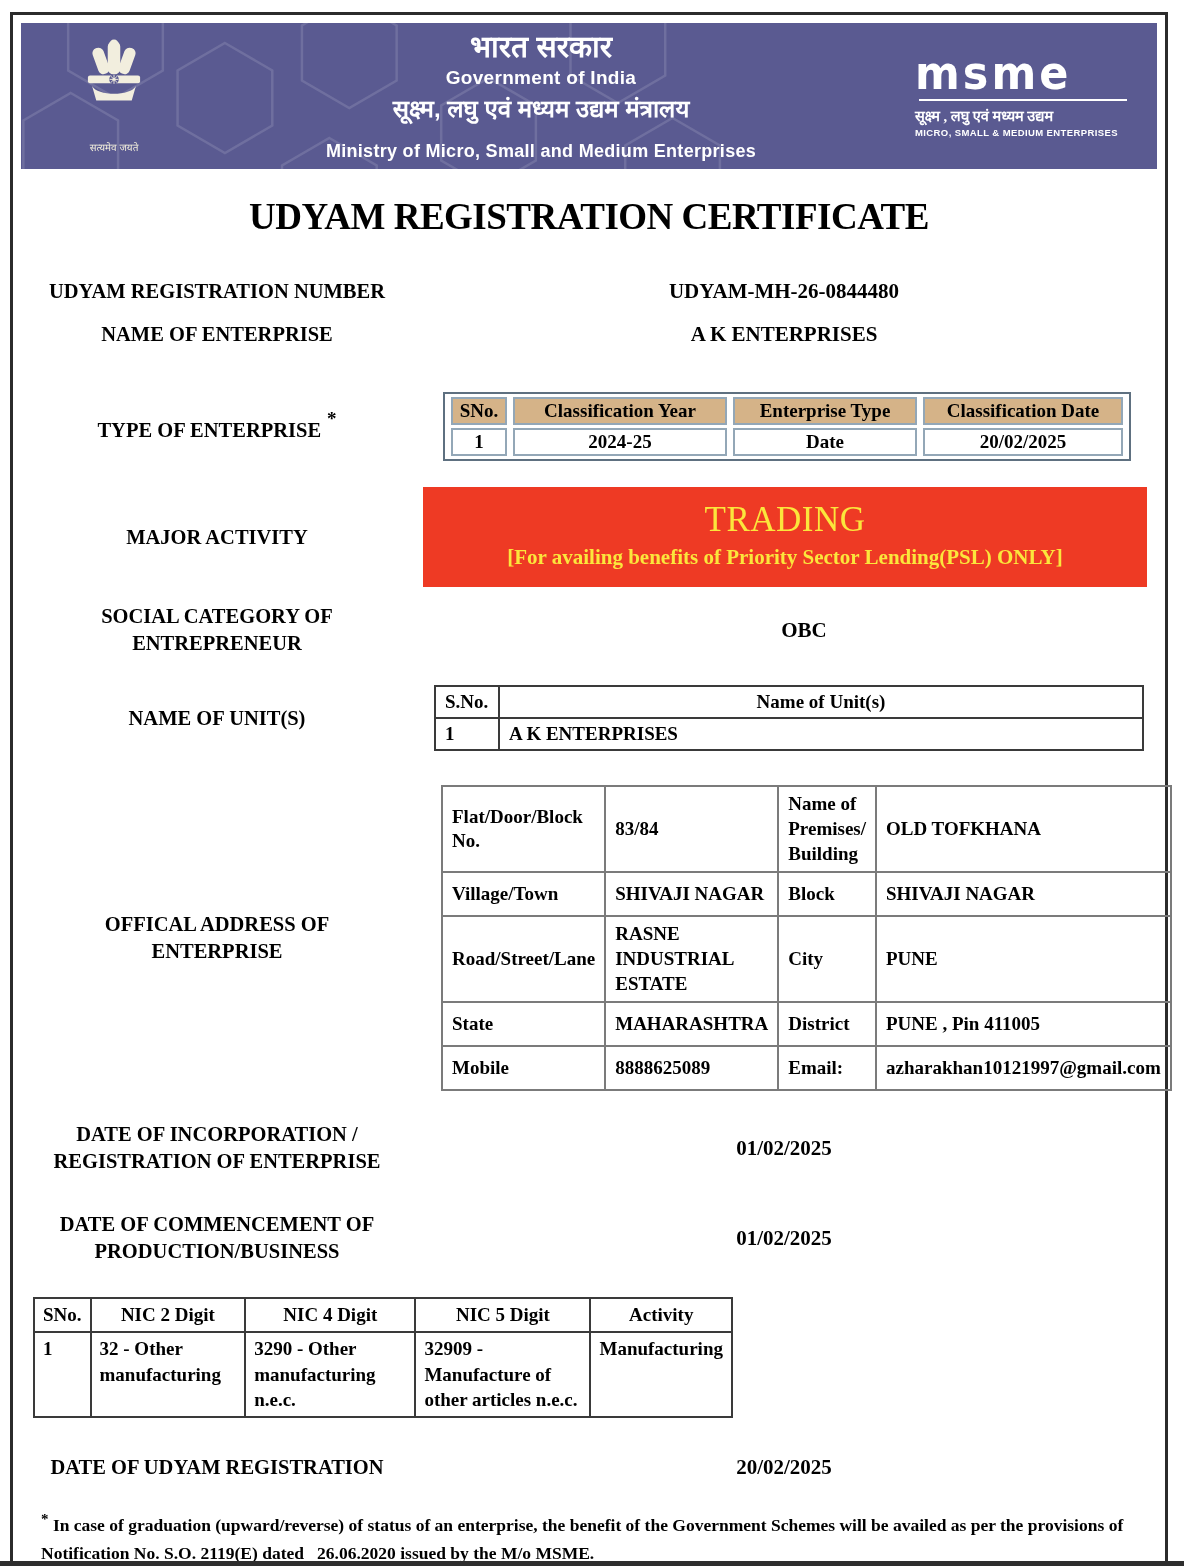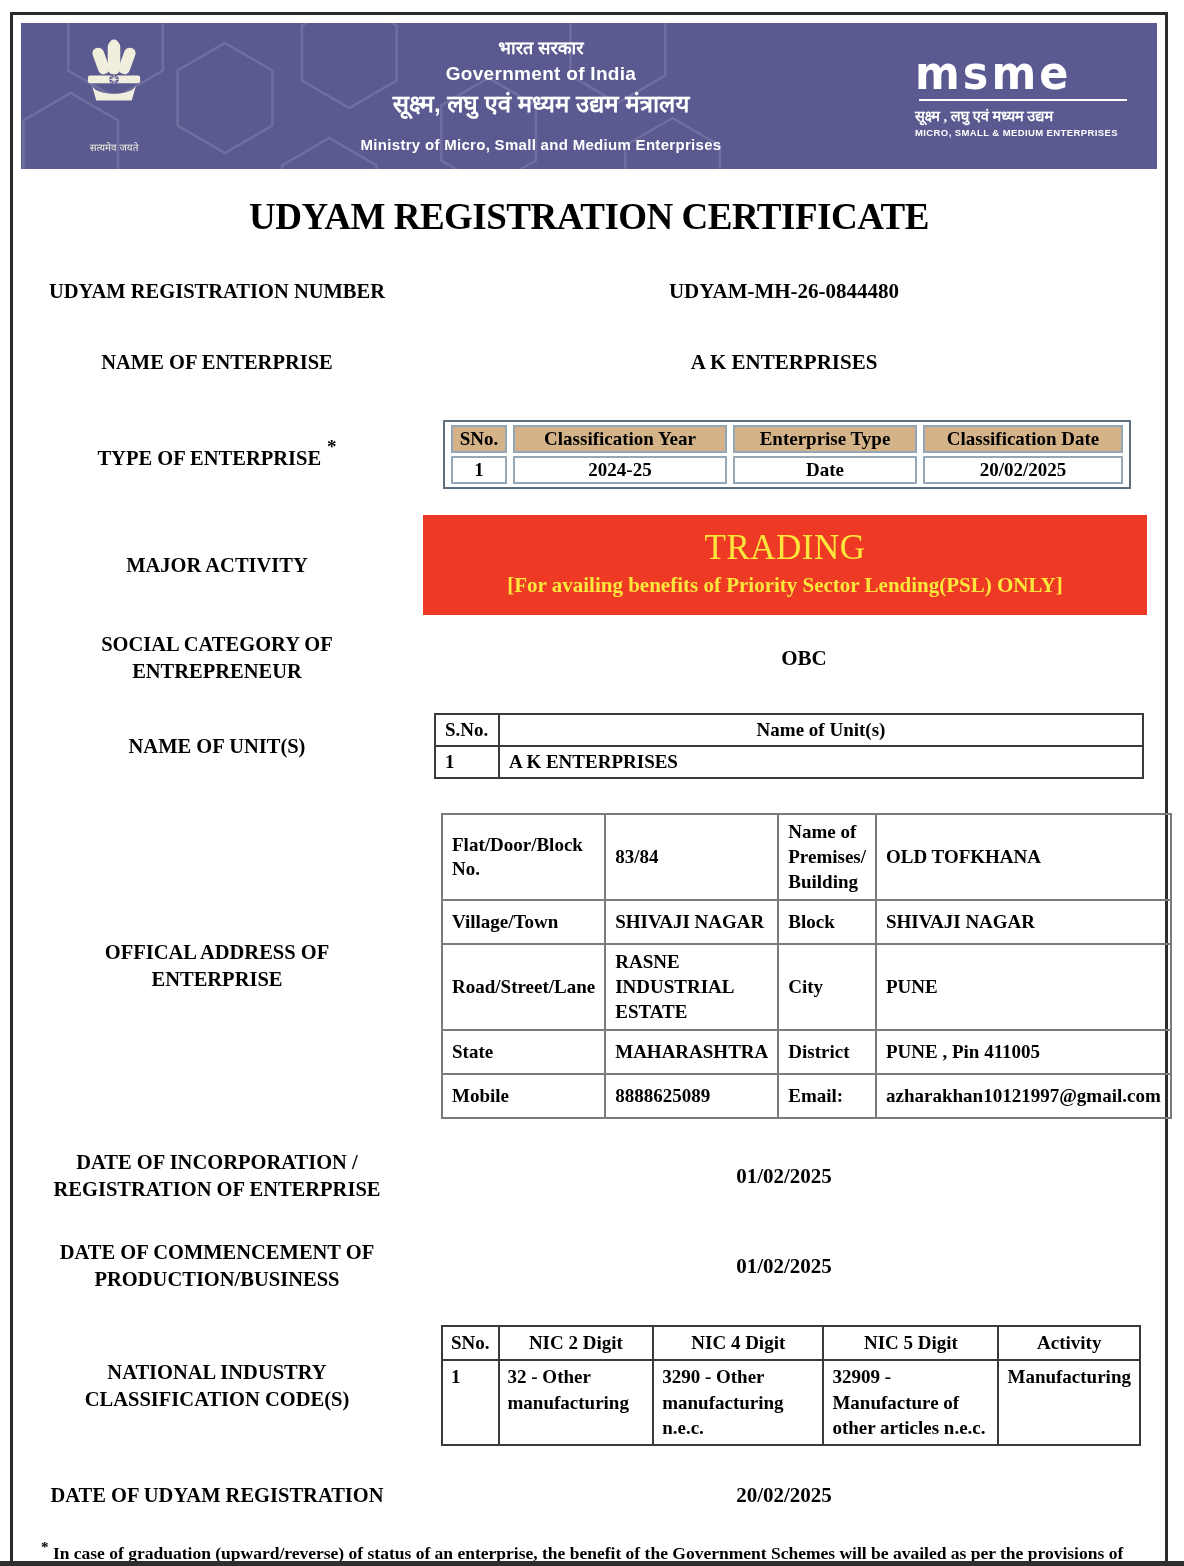--- a/index.html
+++ b/index.html
@@ -7,42 +7,42 @@
   .page{position:relative;width:1184px;height:1566px;background:#fff;overflow:hidden;}
   .frame{position:absolute;left:10px;top:12px;width:1158px;bottom:0;border:3px solid #2b2b2b;border-bottom:none;box-sizing:border-box;background:#fff;}
   .bottom-bar{position:absolute;left:0;bottom:0;width:100%;height:5px;background:#2e2e2e;z-index:5;}
 
   
   .header-band{position:relative;margin:8px;height:146px;background:#5a5a91;display:flex;align-items:center;overflow:hidden;color:#fff;}
   .hex-svg{position:absolute;inset:0;width:100%;height:100%;}
   .emblem-block{position:relative;z-index:1;margin-left:40px;width:106px;text-align:center;flex:0 0 auto;}
   .emblem-motto{font-family:Liberation Sans, sans-serif;font-size:10px;color:#f3efdc;margin-top:1px;}
   .head-center{position:relative;z-index:1;flex:1;text-align:center;font-family:"Liberation Sans",sans-serif;font-weight:bold;line-height:1.1;}
-  .h-hi1{font-size:18px;}
+  .h-hi1{font-size:30px;}
   .h-en1{font-size:19px;margin-top:5px;letter-spacing:.3px;}
   .h-hi2{font-size:24px;margin-top:7px;}
-  .h-en2{font-size:15px;margin-top:19px;letter-spacing:.3px;}
+  .h-en2{font-size:18px;margin-top:19px;letter-spacing:.3px;}
   .msme-block{position:relative;z-index:1;flex:0 0 auto;width:216px;margin-right:26px;}
   .msme-word{font-family:"DejaVu Sans",sans-serif;font-weight:bold;font-size:43px;line-height:.92;letter-spacing:3px;transform:scaleY(1.06);}
   .msme-rule{height:2px;background:#fff;margin:5px 4px 4px;}
   .msme-hi{font-size:14.5px;font-weight:bold;}
   .msme-en{font-family:"Liberation Sans",sans-serif;font-size:9.5px;font-weight:bold;letter-spacing:.4px;margin-top:2px;}
 
   
   .title{margin:26px 0 0;text-align:center;font-size:37px;font-weight:bold;letter-spacing:-0.5px;}
 
   
   .row{display:grid;grid-template-columns:408px 1fr;align-items:center;padding-right:18px;}
   .label{text-align:center;font-weight:bold;font-size:20.5px;line-height:1.32;}
   .label .inner{display:inline-block;}
   .value-center{text-align:center;font-weight:bold;font-size:21px;}
   sup.ast{font-size:19px;position:relative;top:-4px;margin-left:6px;font-weight:bold;}
 
   .r-urn{margin-top:40px;}
-  .r-name{margin-top:44px;}
+  .r-name{margin-top:16px;}
   .r-type{margin-top:44px;}
   .r-activity{margin-top:26px;}
   .r-social{margin-top:16px;gap:40px;}
   .r-units{margin-top:28px;}
   .r-address{margin-top:34px;}
   .r-doi{margin-top:30px;}
   .r-doc{margin-top:36px;}
   .r-nic{margin-top:32px;}
   .r-dour{margin-top:36px;}
 
@@ -279,23 +279,20 @@
     </div>
 
     <div class="row r-doc">
       <div class="label">
         <span class="inner w340">DATE OF COMMENCEMENT OF PRODUCTION/BUSINESS</span>
       </div>
       <div class="value-center">01/02/2025</div>
     </div>
 
     <div class="row r-nic">
-      <div class="label">
-        <span class="inner w300">NATIONAL INDUSTRY CLASSIFICATION CODE(S)</span>
-      </div>
       <div>
         <table class="nic-table">
           <colgroup>
               <col style="width:50px">
               <col style="width:157px">
               <col style="width:175px">
               <col style="width:183px">
               <col style="width:135px">
             </colgroup>
           <thead>

